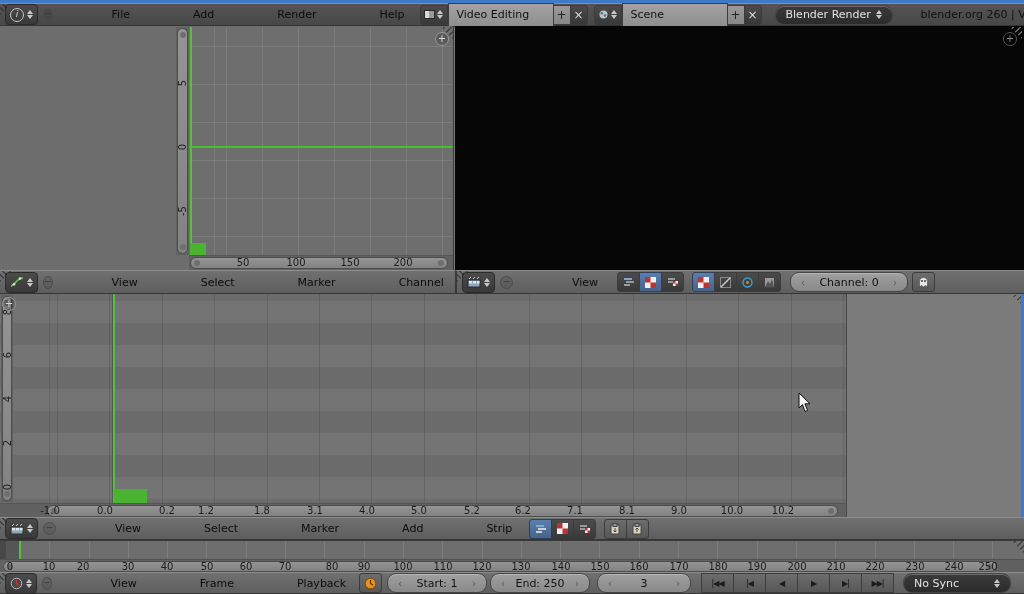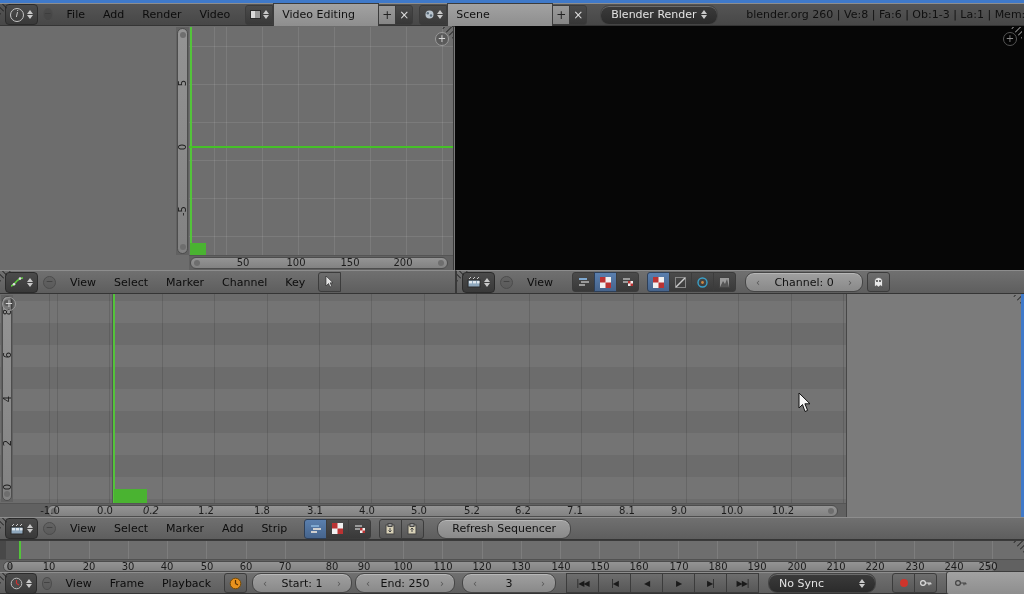--- a/index.html
+++ b/index.html
@@ -6,21 +6,21 @@
   #app{position:relative;width:1024px;height:594px;overflow:hidden;
        font-family:"DejaVu Sans",sans-serif;font-size:11px;color:#141414;
        background:#7a7a7a;user-select:none;}
   .abs{position:absolute;}
   
   .hdr{position:absolute;display:flex;align-items:center;gap:5px;box-sizing:border-box;
        padding:0 5px;border-top:1px solid #8d8d8d;border-bottom:1px solid #353535;
        background:linear-gradient(#707070,#5e5e5e);}
   .main-hdr{left:0;top:3px;width:1024px;height:23px;background:linear-gradient(#555,#474747);}
   .menus{display:flex;align-items:center;}
-  .menu{padding:0 9px;color:#0c0c0c;cursor:default;white-space:nowrap;}
+  .menu{padding:0 9px;color:#0c0c0c;cursor:default;white-space:nowrap;margin-left:45px;}
   .esel{display:flex;align-items:center;gap:3px;height:19px;padding:0 4px;border-radius:4px;
         background:linear-gradient(#4b4b4b,#393939);border:1px solid #2b2b2b;}
   .updn{display:flex;flex-direction:column;align-items:center;gap:1px;}
   .updn i{display:block;width:0;height:0;border-left:3px solid transparent;border-right:3px solid transparent;}
   .updn i.u{border-bottom:4px solid #c9c9c9;}
   .updn i.d{border-top:4px solid #c9c9c9;}
   .collapse{width:11px;height:11px;border-radius:50%;border:1px solid #4c4c4c;color:#3a3a3a;
         font-size:9px;line-height:9px;text-align:center;background:rgba(0,0,0,.08);}
   .field{height:18px;display:flex;align-items:center;padding:2px 8px;min-width:88px;
         background:linear-gradient(#a2a2a2,#8e8e8e);border:1px solid #3c3c3c;color:#111;}
@@ -114,21 +114,21 @@
       <span class="updn">
           <i class="u"></i>
           <i class="d"></i>
         </span>
     </div>
     <span class="collapse">−</span>
     <div class="menus">
         <span class="menu">File</span>
         <span class="menu">Add</span>
         <span class="menu">Render</span>
-        <span class="menu">Video</span>
+        <span class="menu">Help</span>
       </div>
     <div class="selgrp" style="margin-left:2px;">
       <div class="ibtn dark first" style="width:26px;">
         <svg width="11" height="9" viewBox="0 0 11 9">
             <rect x="0.5" y="0.5" width="10" height="8" fill="#9a9a9a" stroke="#2a2a2a"></rect>
             <rect x="1" y="1" width="4" height="7" fill="#d9d9d9"></rect>
           </svg>
         <span class="updn">
             <i class="u"></i>
             <i class="d"></i>
@@ -333,21 +333,21 @@
         <span class="tick" style="top: 149px;">2</span>
         <span class="tick" style="top: 193px;">0</span>
       </div>
 
     <div class="sbtrack" style="left:0;top:209px;width:846px;height:14px;border-top:1px solid #555;">
       <div class="sbpill h" style="left:47px;top:1px;width:791px;bottom:1px;"></div>
     </div>
     <div class="ruler" style="left:0;top:209px;width:910px;height:14px;">
         <span class="tick" style="left: 50px;">-1.0</span>
         <span class="tick" style="left: 105px;">0.0</span>
-        <span class="tick" style="left: 151px; font-style: italic;">0.2</span>
+        <span class="tick" style="left: 167px;">0.2</span>
         <span class="tick" style="left: 206px;">1.2</span>
         <span class="tick" style="left: 262px;">1.8</span>
         <span class="tick" style="left: 315px;">3.1</span>
         <span class="tick" style="left: 367px; text-align: right;">4.0</span>
         <span class="tick" style="left: 419px;">5.0</span>
         <span class="tick" style="left: 472px;">5.2</span>
         <span class="tick" style="left: 523px;">6.2</span>
         <span class="tick" style="left: 575px;">7.1</span>
         <span class="tick" style="left: 627px;">8.1</span>
         <span class="tick" style="left: 679px;">9.0</span>
@@ -419,38 +419,35 @@
           </svg>
       </div>
       <div class="ibtn last">
         <svg width="11" height="12" viewBox="0 0 11 12">
             <rect x="1" y="2" width="8" height="9" fill="#d9d2b8" stroke="#444"></rect>
             <rect x="3" y="0.5" width="4" height="3" fill="#999" stroke="#444"></rect>
             <path d="M5 9 v-4 M3.5 6.5 L5 5 l1.5 1.5" stroke="#444" fill="none"></path>
           </svg>
       </div>
     </div>
-    <div class="pill" style="margin-left:8px;padding:0 14px;">
-      <span>Refresh Sequencer</span>
-    </div>
   </div>
 
   <div class="area" id="timeline-strip">
     <div class="abs" style="left:0;top:0;width:19px;height:19px;background:#565656;"></div>
     <div class="abs" style="left:0;top:0;width:6px;height:19px;background:#484848;"></div>
     <div class="gline-v" style="left:19px;top:0;height:19px;"></div>
     <div class="grip-tr" style="left:1012px;top:0;"></div>
   </div>
   <div class="sbtrack" style="left:0;top:559px;width:1024px;height:13px;border-top:1px solid #515151;">
     <div class="sbpill h" style="left:3px;top:1px;width:994px;bottom:1px;"></div>
   </div>
   <div class="ruler" style="left:0;top:559px;width:1024px;height:13px;">
       <span class="tick" style="left: 10px;">0</span>
       <span class="tick" style="left: 49px;">10</span>
-      <span class="tick" style="left: 89px;">20</span>
+      <span class="tick" style="left: 83px;">20</span>
       <span class="tick" style="left: 128px;">30</span>
       <span class="tick" style="left: 167px;">40</span>
       <span class="tick" style="left: 207px;">50</span>
       <span class="tick" style="left: 246px;">60</span>
       <span class="tick" style="left: 285px;">70</span>
       <span class="tick" style="left: 332px;">80</span>
       <span class="tick" style="left: 364px;">90</span>
       <span class="tick" style="left: 403px;">100</span>
       <span class="tick" style="left: 443px;">110</span>
       <span class="tick" style="left: 482px;">120</span>

